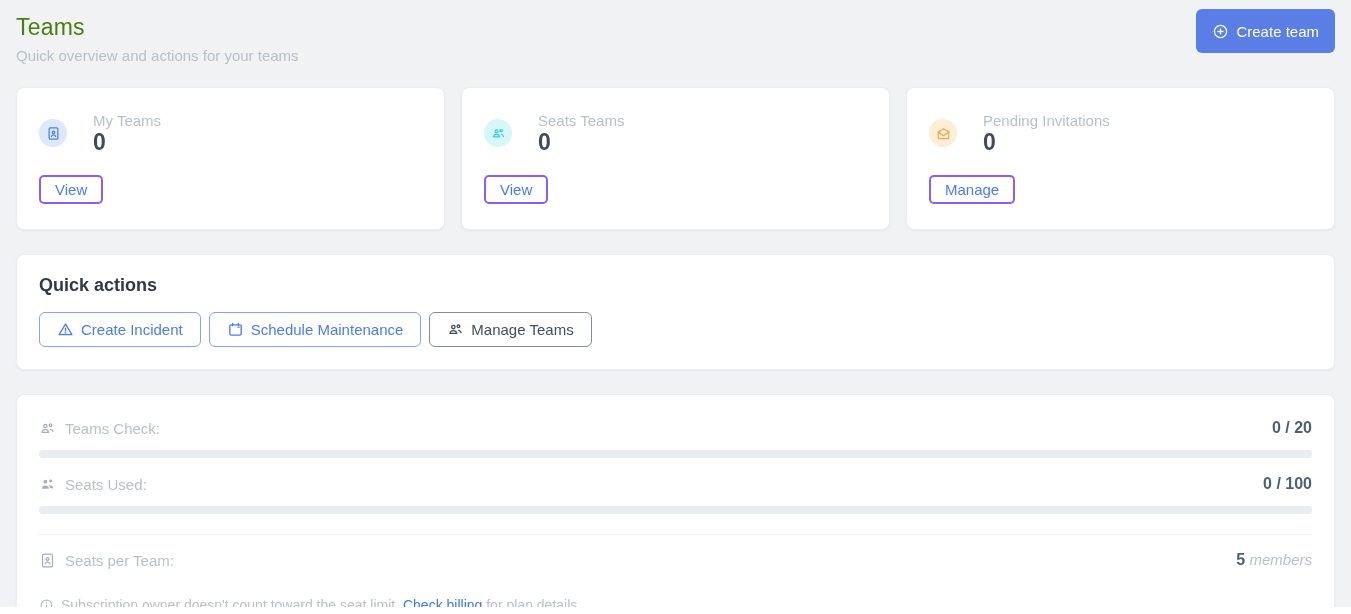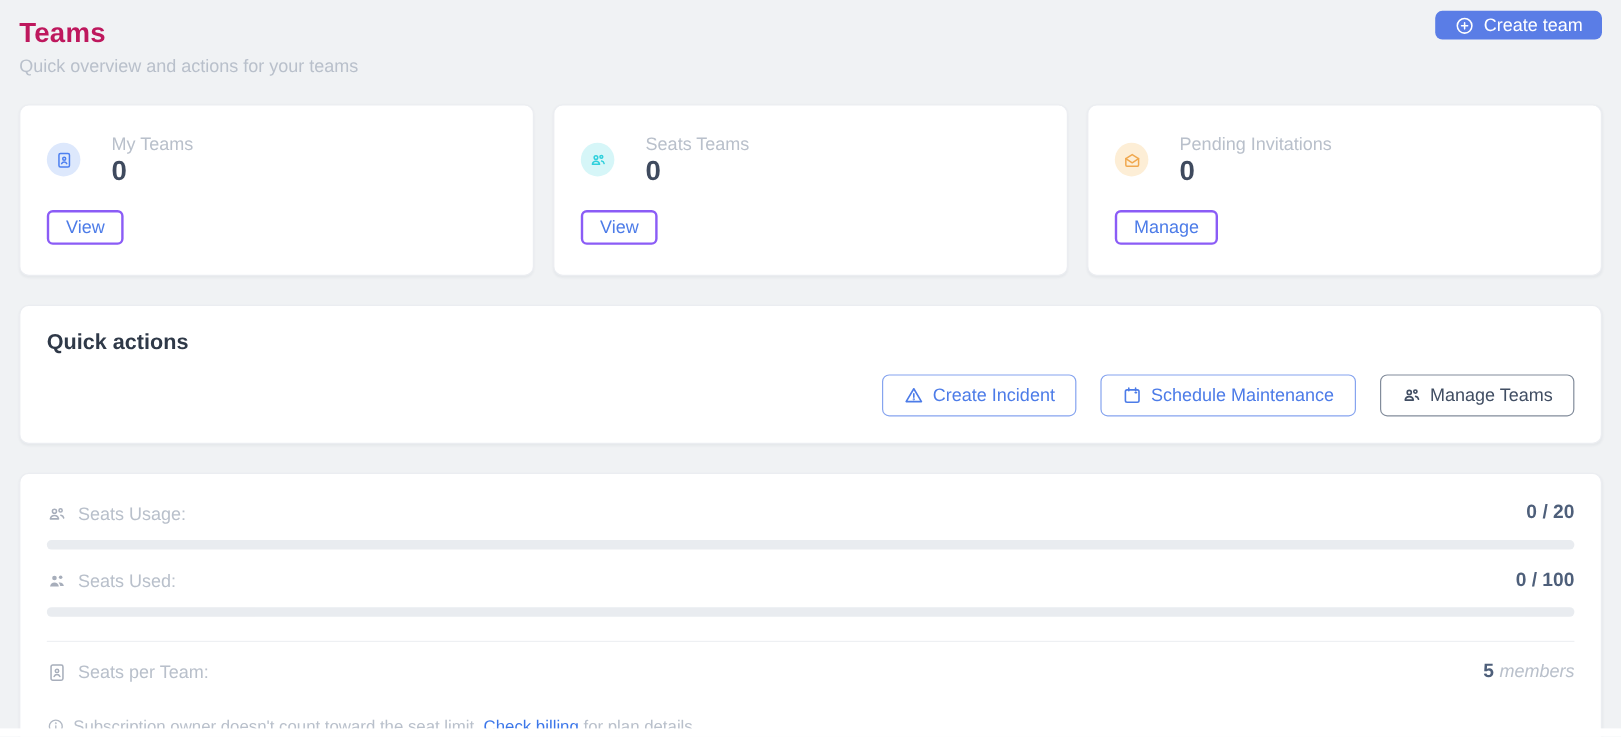--- a/index.html
+++ b/index.html
@@ -8,26 +8,26 @@
     font-family:"Liberation Sans","DejaVu Sans",sans-serif;
     background:#f0f2f4;
     color:#3e4b61;
     position:relative;
     overflow:hidden;
   }
   .page { padding:0 16px; position:relative; }
 
   
   .header { position:relative; padding-top:14px; }
-  .page-title { font-size:23px; font-weight:700; color:#be185d; letter-spacing:.2px; }
+  .page-title { font-size:23px; font-weight:400; color:#4d7c0f; letter-spacing:.2px; }
   .page-subtitle { font-size:15px; color:#b9c0cb; margin-top:6px; }
   .btn-create {
     position:absolute; top:9px; right:0;
     background:#5a7de6; color:#fff; border:none; border-radius:6px;
-    height:24px; padding:0 16px; font-size:15px;
+    height:44px; padding:0 16px; font-size:15px;
     display:flex; align-items:center; gap:7px; cursor:pointer;
     font-family:inherit;
   }
   .btn-create svg { display:block; }
 
   
   .stats-row { display:grid; grid-template-columns:1fr 1fr 1fr; gap:16px; margin-top:23px; }
   .card {
     background:#fff; border:1px solid #ebedf1; border-radius:8px;
     box-shadow:0 1px 2px rgba(40,50,70,.05);
@@ -47,21 +47,21 @@
   .btn-outline-blue {
     margin-top:21px;
     background:#fff; border:2px solid #8b5cf6; border-radius:5px;
     color:#4d7ce8; font-size:15px; padding:4px 14px; cursor:pointer;
     font-family:inherit; display:inline-block;
   }
 
   
   .quick-card { margin-top:24px; height:116px; padding:20px 22px; }
   .quick-title { font-size:18px; font-weight:600; color:#2f3948; }
-  .quick-buttons { display:flex; gap:20px; margin-top:16px;justify-content:flex-end; }
+  .quick-buttons { display:flex; gap:8px; margin-top:16px; }
   .qbtn {
     display:flex; align-items:center; gap:7px;
     background:#fff; border-radius:6px; font-size:15px;
     padding:8px 17px; cursor:pointer; font-family:inherit;
   }
   .qbtn svg { display:block; }
   .qbtn-blue { border:1px solid #86a4ef; color:#4d7ce8; }
   .qbtn-gray { border:1px solid #828c9b; color:#414e63; }
 
   
@@ -199,21 +199,21 @@
     <div class="usage-row">
       <div class="usage-left">
         <span>
           <svg width="17" height="17" viewBox="0 0 24 24" fill="none" stroke="currentColor" stroke-width="1.8" stroke-linecap="round" stroke-linejoin="round">
             <circle cx="9" cy="8.5" r="2.4"></circle>
               <circle cx="16.2" cy="7.5" r="1.9"></circle>
             <path d="M4.2 17.5c.5-2.7 2.2-4 4.8-4s4.3 1.3 4.8 4z"></path>
               <path d="M16.5 13.2c1.9.3 3 1.4 3.4 3.3"></path>
           </svg>
         </span>
-        <span>Seats Usage:</span>
+        <span>Teams Check:</span>
       </div>
       <span class="usage-value">0 / 20</span>
     </div>
     <div class="progress">
       <div class="progress-fill" style="width: 0%;"></div>
     </div>
 
     <div class="usage-row">
       <div class="usage-left">
         <span>

